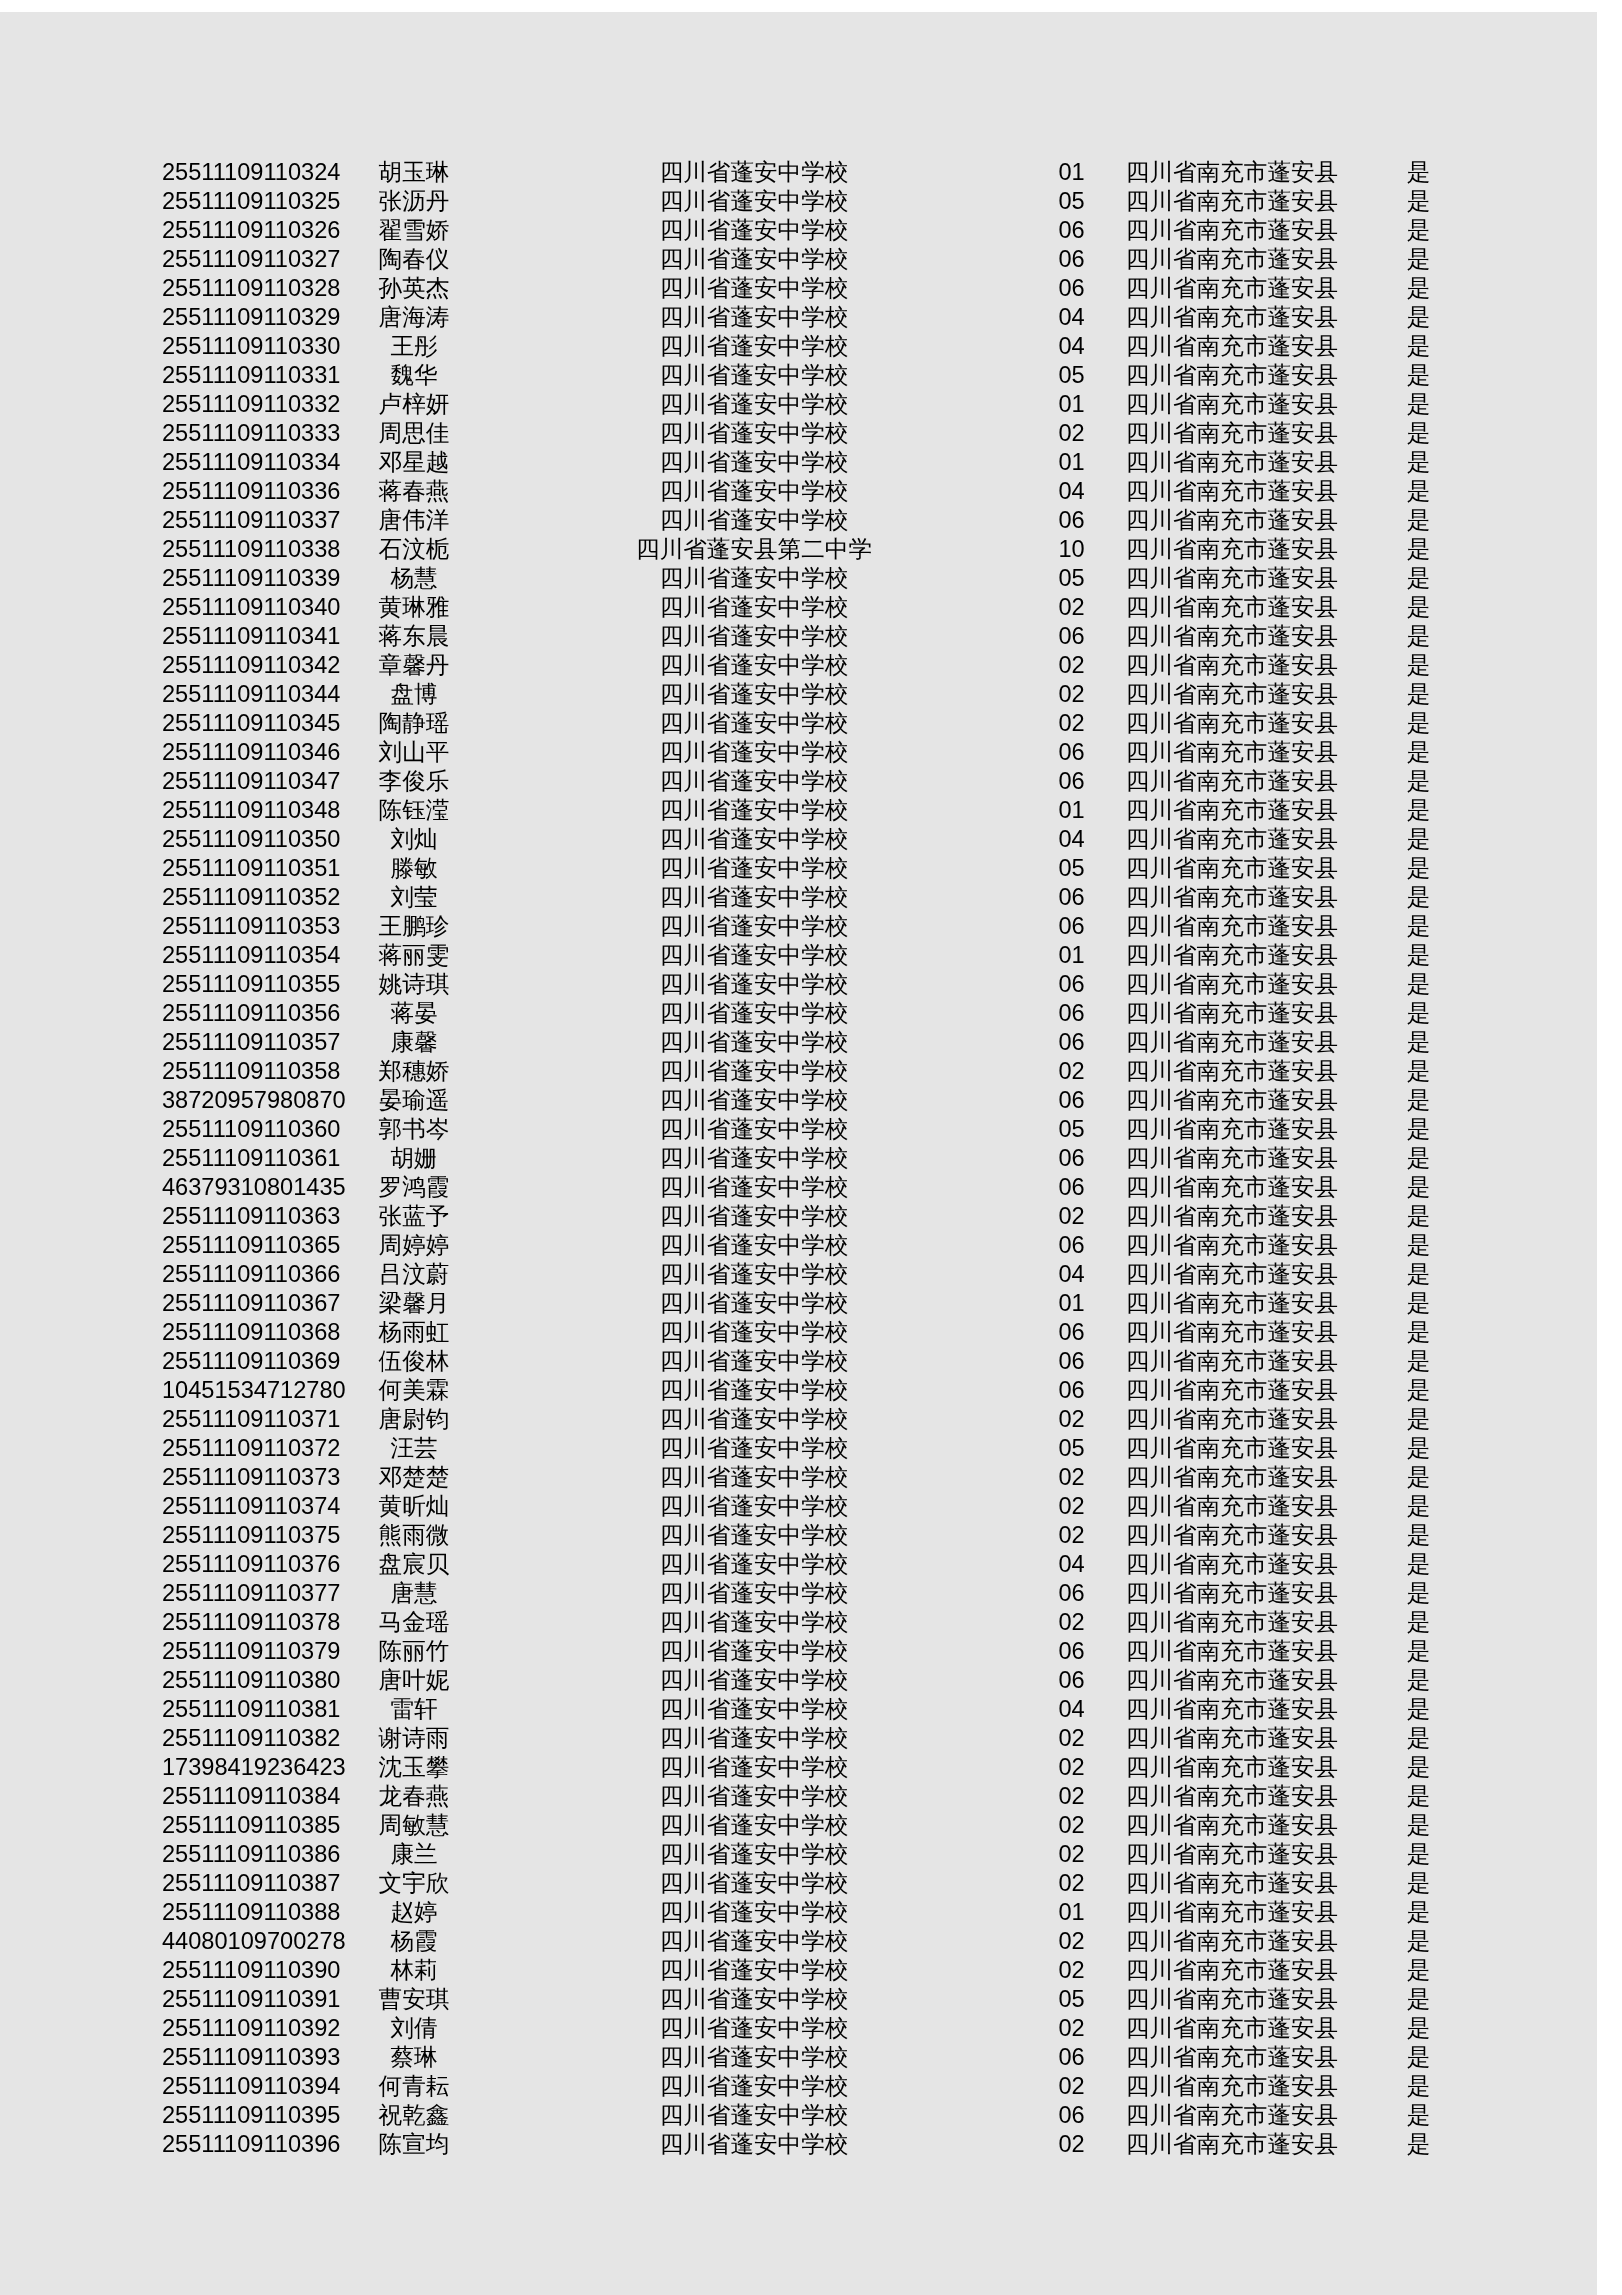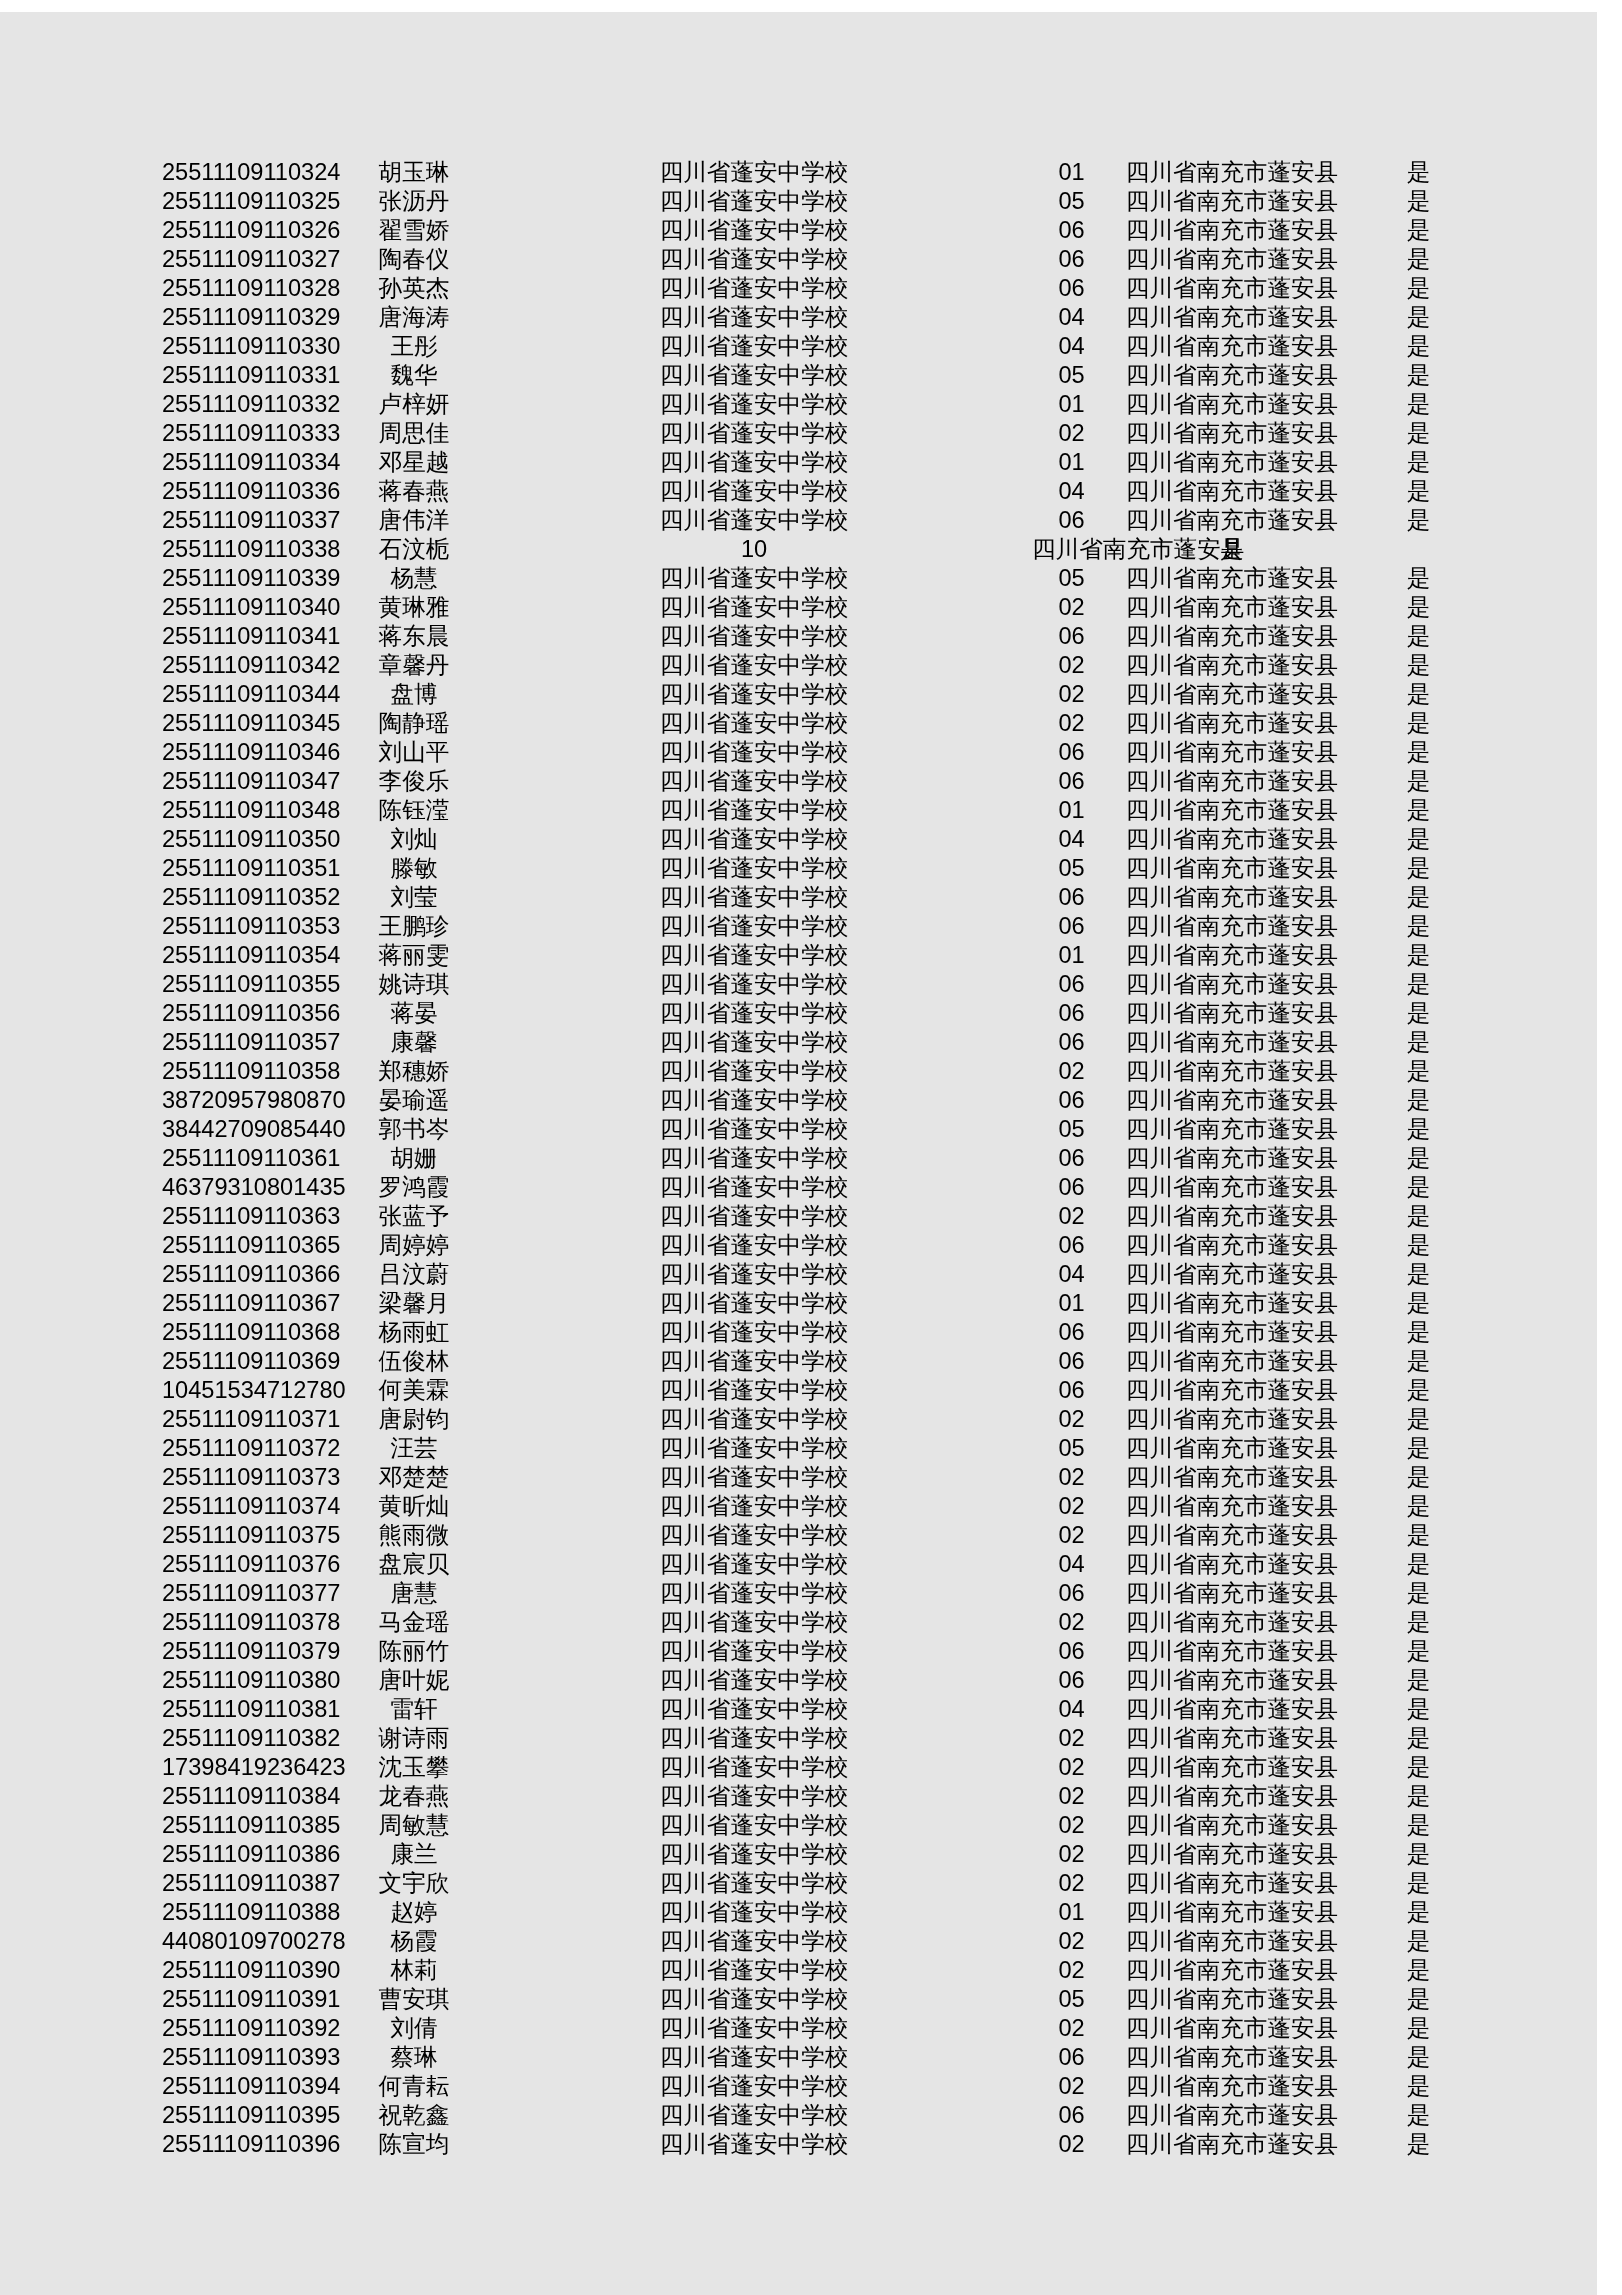--- a/index.html
+++ b/index.html
@@ -148,20 +148,21 @@
         <div class="cell c-exam-id">25511109110337</div>
         <div class="cell c-name">唐伟洋</div>
         <div class="cell c-school">四川省蓬安中学校</div>
         <div class="cell c-code">06</div>
         <div class="cell c-region">四川省南充市蓬安县</div>
         <div class="cell c-confirmed">是</div>
       </div>
       <div class="row">
         <div class="cell c-exam-id">25511109110338</div>
         <div class="cell c-name">石汶栀</div>
+        <div class="cell c-school">四川省蓬安县第二中学</div>
         <div class="cell c-code">10</div>
         <div class="cell c-region">四川省南充市蓬安县</div>
         <div class="cell c-confirmed">是</div>
       </div>
       <div class="row">
         <div class="cell c-exam-id">25511109110339</div>
         <div class="cell c-name">杨慧</div>
         <div class="cell c-school">四川省蓬安中学校</div>
         <div class="cell c-code">05</div>
         <div class="cell c-region">四川省南充市蓬安县</div>
@@ -305,21 +306,21 @@
       </div>
       <div class="row">
         <div class="cell c-exam-id">38720957980870</div>
         <div class="cell c-name">晏瑜遥</div>
         <div class="cell c-school">四川省蓬安中学校</div>
         <div class="cell c-code">06</div>
         <div class="cell c-region">四川省南充市蓬安县</div>
         <div class="cell c-confirmed">是</div>
       </div>
       <div class="row">
-        <div class="cell c-exam-id">38442709085440</div>
+        <div class="cell c-exam-id">25511109110360</div>
         <div class="cell c-name">郭书岑</div>
         <div class="cell c-school">四川省蓬安中学校</div>
         <div class="cell c-code">05</div>
         <div class="cell c-region">四川省南充市蓬安县</div>
         <div class="cell c-confirmed">是</div>
       </div>
       <div class="row">
         <div class="cell c-exam-id">25511109110361</div>
         <div class="cell c-name">胡姗</div>
         <div class="cell c-school">四川省蓬安中学校</div>

